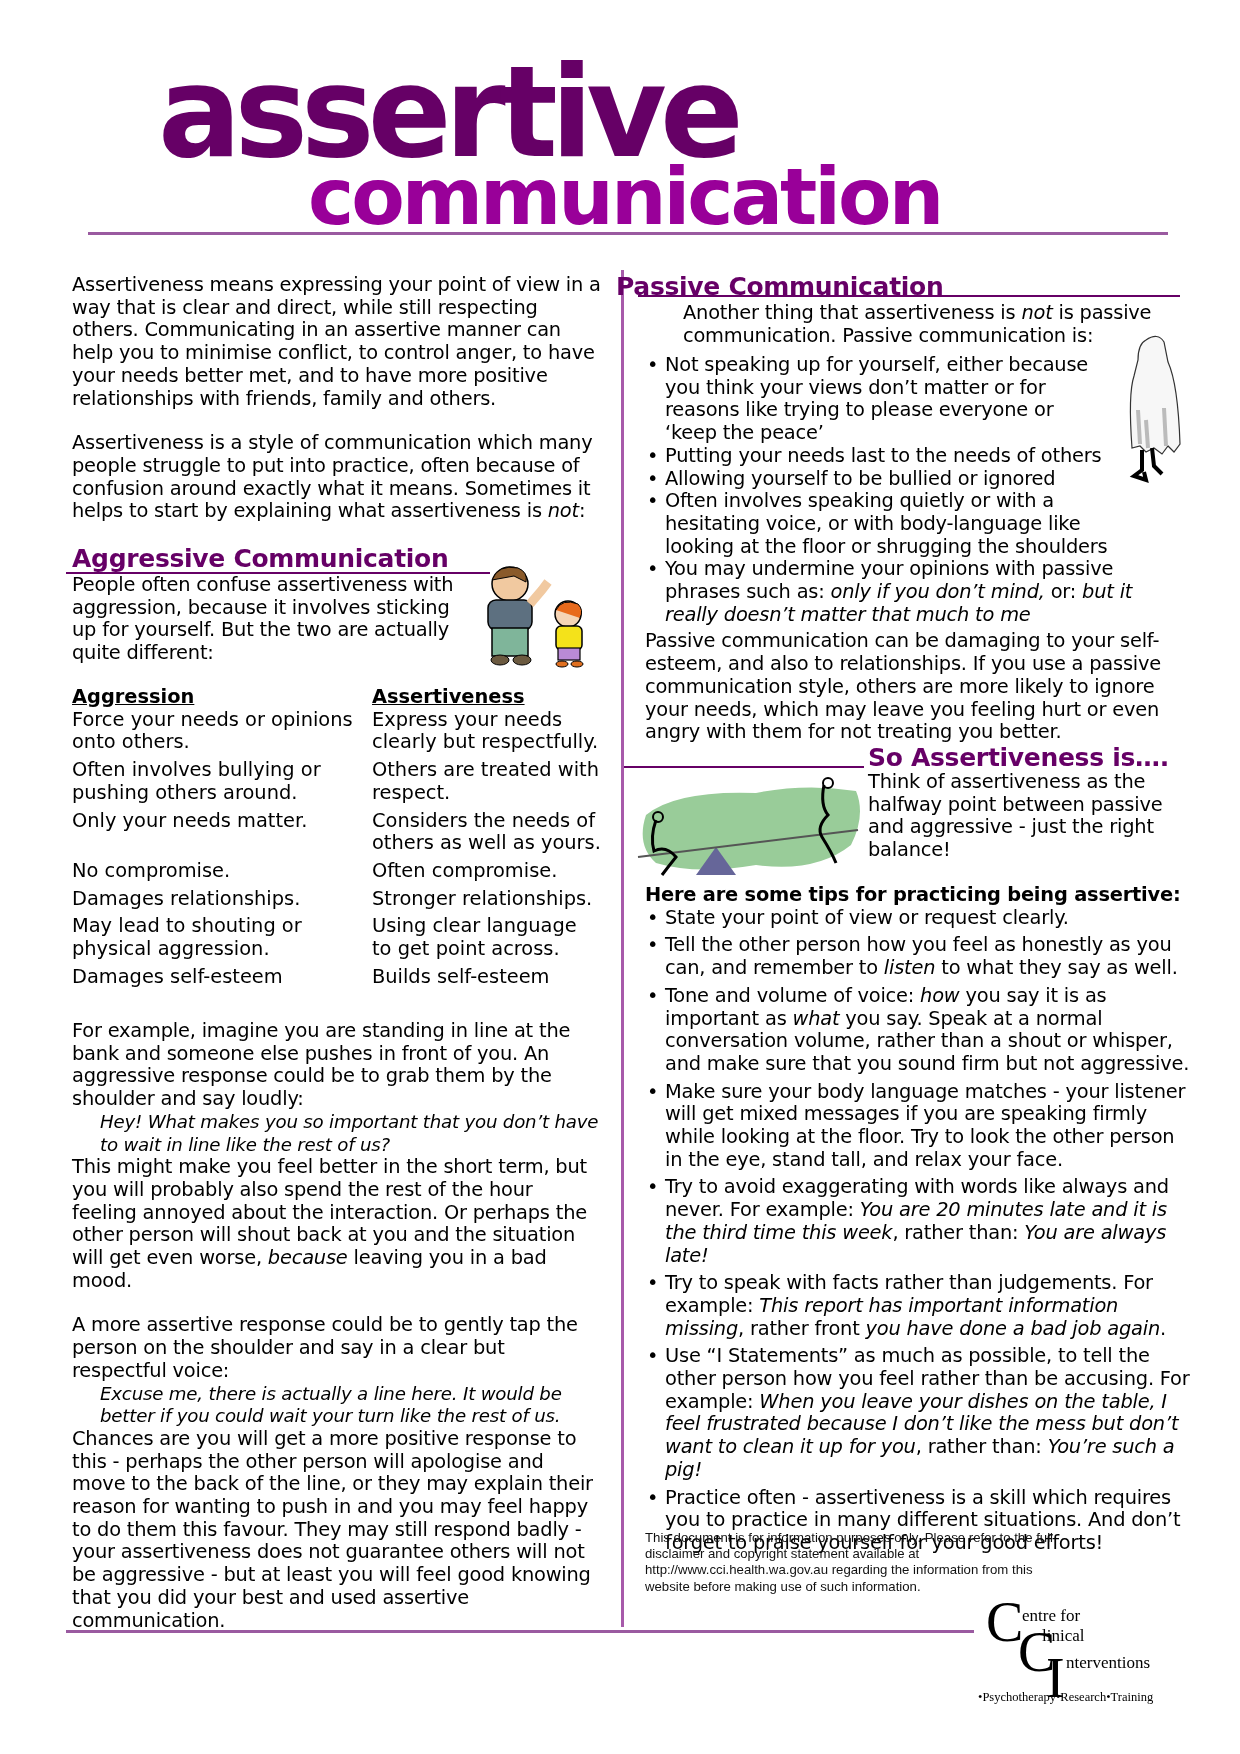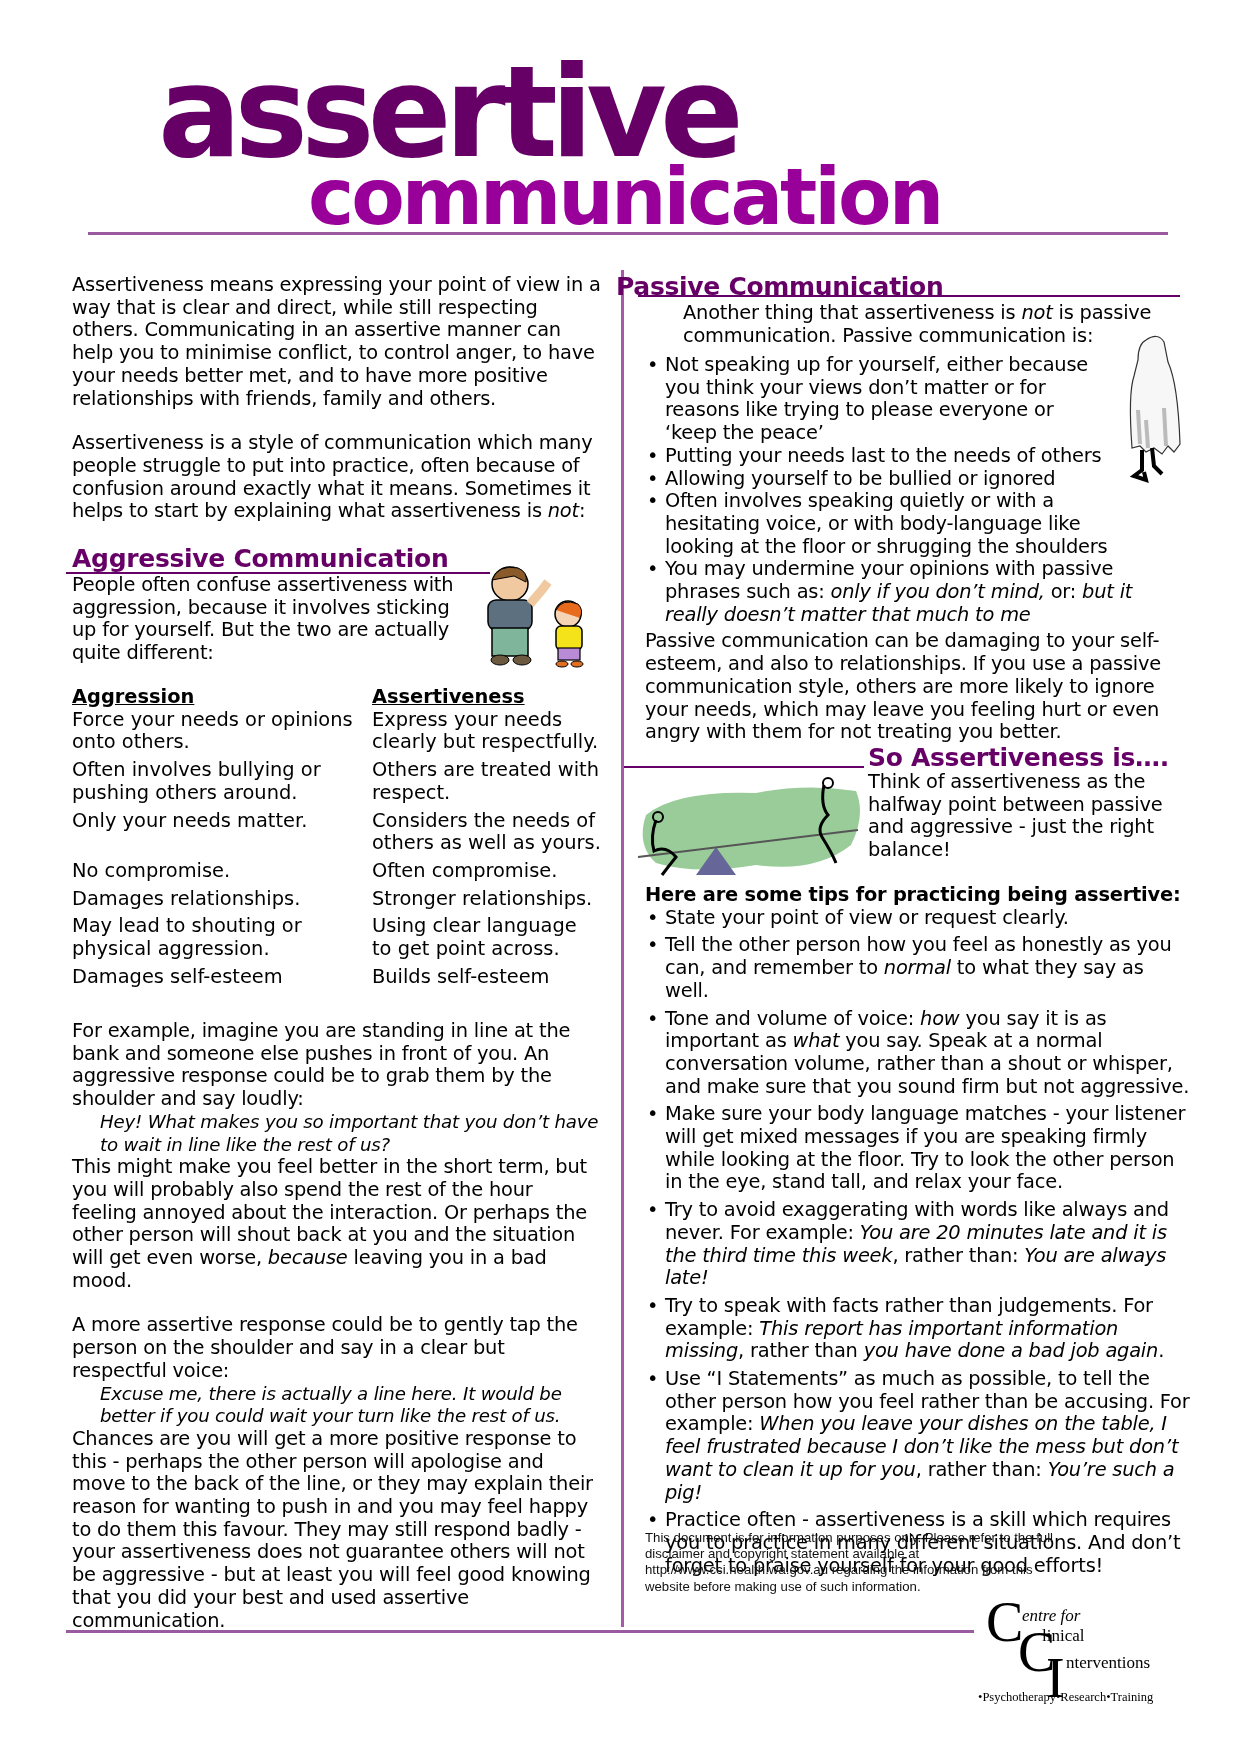--- a/index.html
+++ b/index.html
@@ -42,21 +42,21 @@
   .tips li { margin-bottom: 5px; }
 
   .disclaimer { left: 645px; top: 1530px; width: 420px; font-family: "Liberation Sans", sans-serif;
                 font-size: 13.2px; line-height: 16.2px; color: #111; }
 
   
   .logo { left: 978px; top: 1600px; width: 200px; height: 120px; font-family: "Liberation Serif", serif; }
   .logo .bigC1 { position: absolute; left: 8px; top: -6px; font-size: 56px; line-height: 1; }
   .logo .bigC2 { position: absolute; left: 40px; top: 24px; font-size: 56px; line-height: 1; }
   .logo .bigI { position: absolute; left: 68px; top: 50px; font-size: 56px; line-height: 1; }
-  .logo .t1 { position: absolute; left: 44px; top: 6px; font-size: 17px; font-style: italic; }
+  .logo .t1 { position: absolute; left: 44px; top: 6px; font-size: 17px; }
   .logo .t2 { position: absolute; left: 64px; top: 26px; font-size: 17px; }
   .logo .t3 { position: absolute; left: 88px; top: 53px; font-size: 17px; }
   .logo .tag { position: absolute; left: 0px; top: 90px; font-size: 12.5px; white-space: nowrap; }
 </style>
 </head>
 <body>
 
 <div class="abs title-1">assertive</div>
 <div class="abs title-2">communication</div>
 <div class="abs title-rule"></div>
@@ -175,25 +175,25 @@
   <path d="M188 10 Q184 30 192 40 Q180 52 186 62 Q196 78 200 88" stroke="#000" stroke-width="3" fill="none"></path>
   <circle cx="192" cy="8" r="5" fill="none" stroke="#000" stroke-width="2"></circle>
 </svg>
 
 <div class="abs col" style="left:868px; top:771px; width:320px;">Think of assertiveness as the halfway point between passive and aggressive - just the right balance!</div>
 
 <div class="abs col" style="left:645px; top:884px; width:545px;">
   <div style="font-weight:bold; font-size:19.4px;">Here are some tips for practicing being assertive:</div>
   <ul class="bullets tips" id="tips-list">
       <li><span>State your point of view or request clearly.</span></li>
-      <li><span>Tell the other person how you feel as honestly as you can, and remember to </span><em>normal</em><span> to what they say as well.</span></li>
+      <li><span>Tell the other person how you feel as honestly as you can, and remember to </span><em>listen</em><span> to what they say as well.</span></li>
       <li><span>Tone and volume of voice: </span><em>how</em><span> you say it is as important as </span><em>what</em><span> you say. Speak at a normal conversation volume, rather than a shout or whisper, and make sure that you sound firm but not aggressive.</span></li>
       <li><span>Make sure your body language matches - your listener will get mixed messages if you are speaking firmly while looking at the floor. Try to look the other person in the eye, stand tall, and relax your face.</span></li>
       <li><span>Try to avoid exaggerating with words like always and never. For example: </span><em>You are 20 minutes late and it is the third time this week</em><span>, rather than: </span><em>You are always late!</em></li>
-      <li><span>Try to speak with facts rather than judgements. For example: </span><em>This report has important information missing</em><span>, rather than </span><em>you have done a bad job again</em><span>.</span></li>
+      <li><span>Try to speak with facts rather than judgements. For example: </span><em>This report has important information missing</em><span>, rather front </span><em>you have done a bad job again</em><span>.</span></li>
       <li><span>Use “I Statements” as much as possible, to tell the other person how you feel rather than be accusing. For example: </span><em>When you leave your dishes on the table, I feel frustrated because I don’t like the mess but don’t want to clean it up for you</em><span>, rather than: </span><em>You’re such a pig!</em></li>
       <li><span>Practice often - assertiveness is a skill which requires you to practice in many different situations. And don’t forget to praise yourself for your good efforts!</span></li>
     </ul>
 </div>
 
 <div class="abs disclaimer">This document is for information purposes only. Please refer to the full disclaimer and copyright statement available at http://www.cci.health.wa.gov.au regarding the information from this website before making use of such information.</div>
 
 <div class="abs logo">
   <span class="bigC1">C</span>
   <span class="t1">entre for</span>

